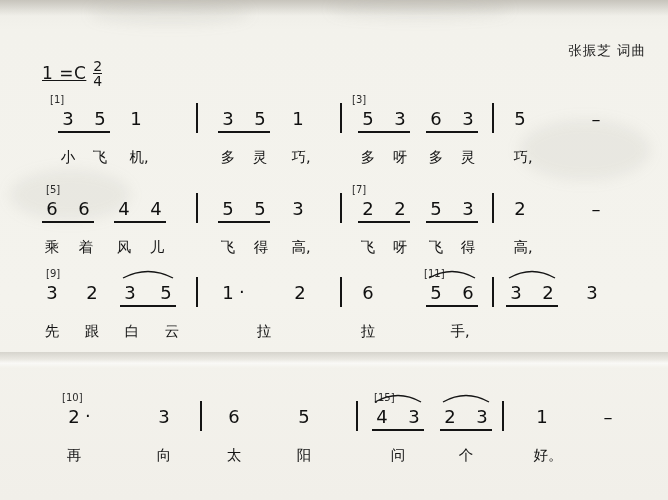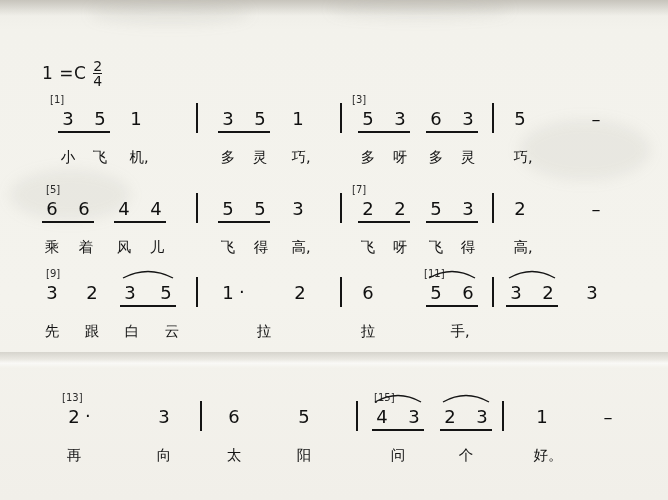--- a/index.html
+++ b/index.html
@@ -71,21 +71,21 @@
   .keysig {
     position: absolute;
     top: 58px;
     left: 42px;
     font-size: 17px;
     color: #151515;
     font-family: "DejaVu Sans", sans-serif;
     display: flex;
     align-items: center;
   }
-  .keysig .kk { letter-spacing: 0.5px; }
+  .keysig .kk { letter-spacing: 0.5px; text-decoration: underline; }
   .meter {
     display: inline-block;
     margin-left: 7px;
     text-align: center;
     line-height: 1.02;
     font-size: 14px;
     position: relative;
     top: 1px;
   }
   .meter .num { display: block; }
@@ -154,20 +154,21 @@
 <body>
 
 <div id="page">
 
   <div class="blotch" style="left:90px; top:2px; width:160px; height:22px;"></div>
   <div class="blotch" style="left:330px; top:0px; width:180px; height:18px;"></div>
   <div class="blotch" style="left:10px; top:170px; width:120px; height:50px;"></div>
   <div class="blotch" style="left:520px; top:120px; width:130px; height:60px;"></div>
   <div class="paper-fold"></div>
 
+  <div class="composer">张振芝 词曲</div>
 
   <div class="keysig">
     <span class="kk">1 =C</span>
     <span class="meter">
       <span class="num">2</span>
       <span class="den">4</span>
     </span>
   </div>
 
   <div id="systems">
@@ -274,21 +275,21 @@
         </svg>
         <div class="lyric" style="left: 52px; top: 322px;">先</div>
         <div class="lyric" style="left: 92px; top: 322px;">跟</div>
         <div class="lyric" style="left: 132px; top: 322px;">白</div>
         <div class="lyric" style="left: 172px; top: 322px;">云</div>
         <div class="lyric" style="left: 264px; top: 322px;">拉</div>
         <div class="lyric" style="left: 368px; top: 322px;">拉</div>
         <div class="lyric" style="left: 460px; top: 322px;">手,</div>
       </div>
       <div class="system" style="top: 0px;">
-        <div class="measure-no" style="left: 62px; top: 392px;">[13]</div>
+        <div class="measure-no" style="left: 62px; top: 392px;">[10]</div>
         <div class="measure-no" style="left: 374px; top: 392px;">[15]</div>
         <div class="barline" style="left: 200px; top: 401px;"></div>
         <div class="barline" style="left: 356px; top: 401px;"></div>
         <div class="barline" style="left: 502px; top: 401px;"></div>
         <div class="note dotted" style="left: 74px; top: 406px;">2</div>
         <div class="note" style="left: 164px; top: 406px;">3</div>
         <div class="note" style="left: 234px; top: 406px;">6</div>
         <div class="note" style="left: 304px; top: 406px;">5</div>
         <div class="note" style="left: 382px; top: 406px;">4</div>
         <div class="note" style="left: 414px; top: 406px;">3</div>

